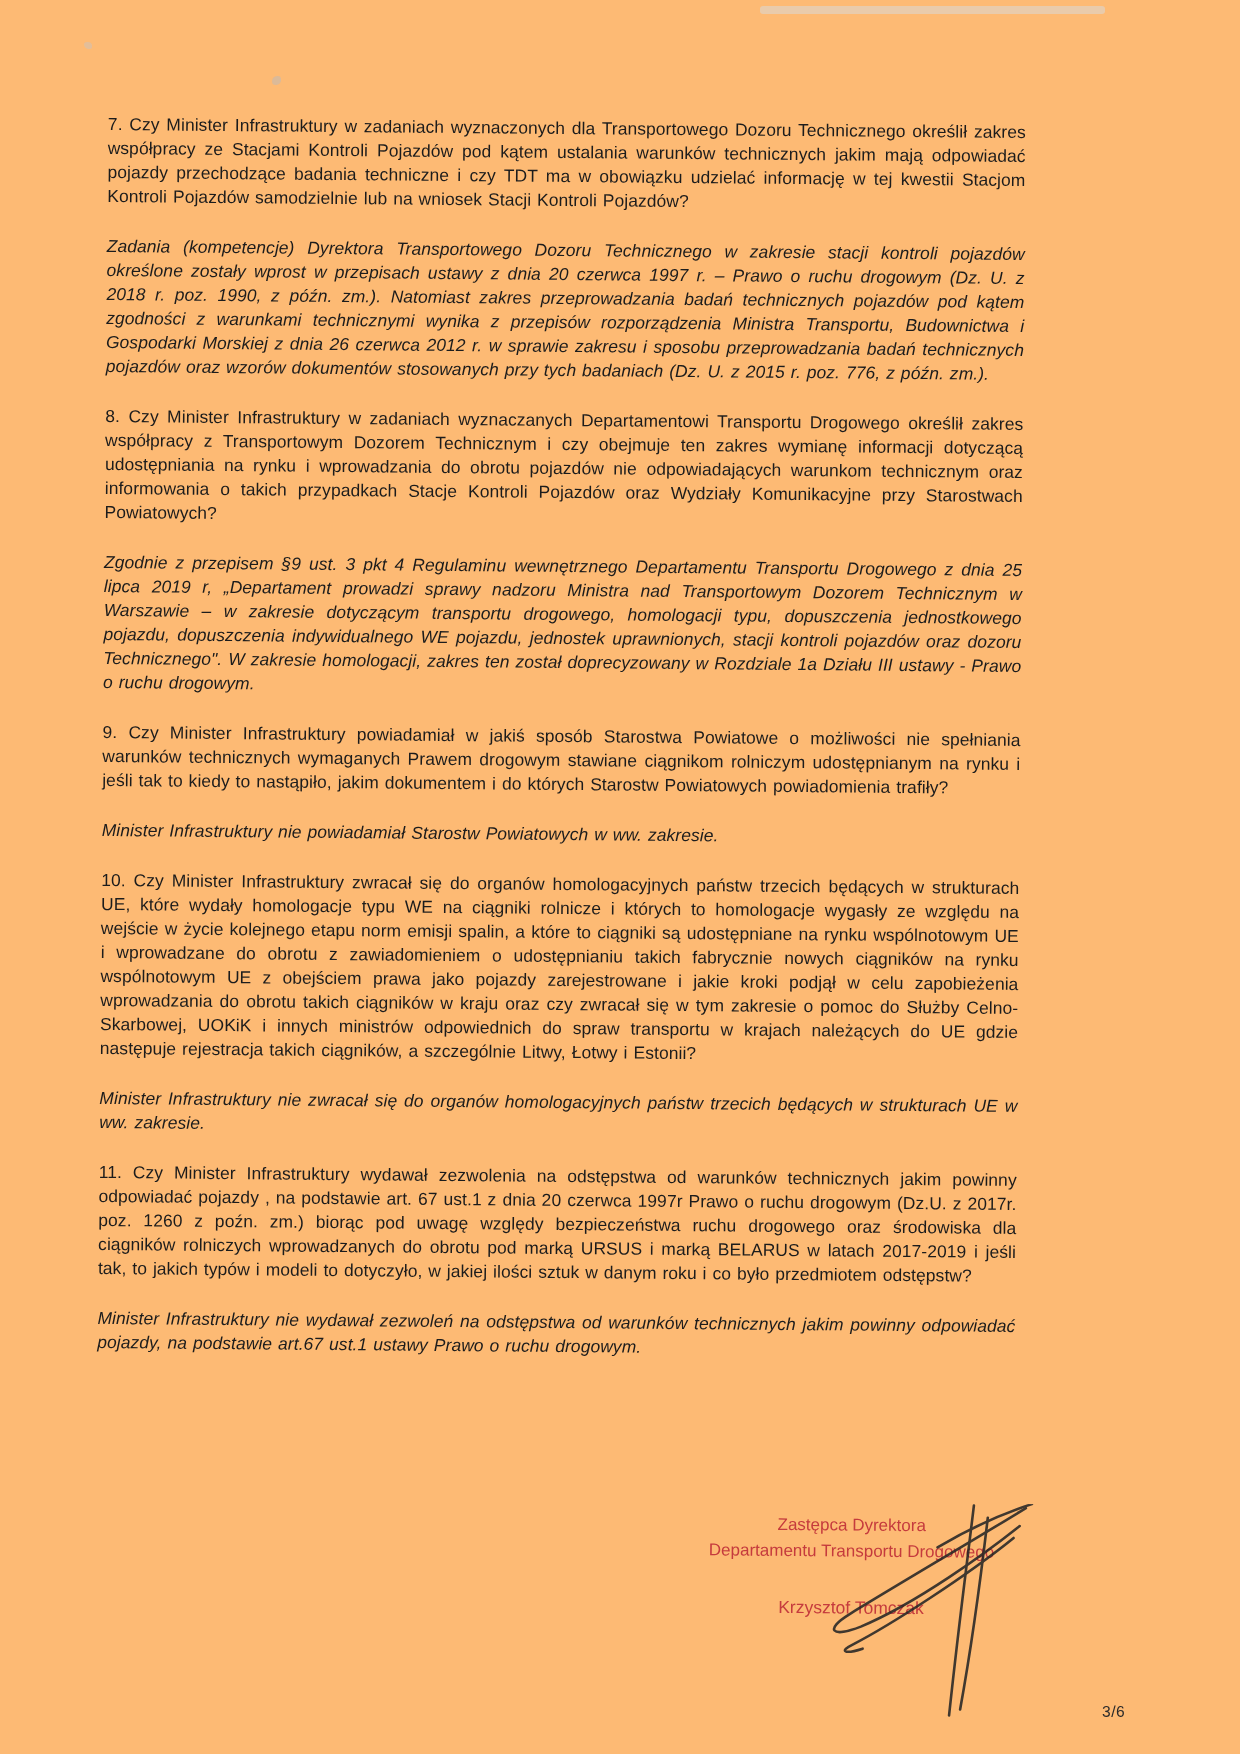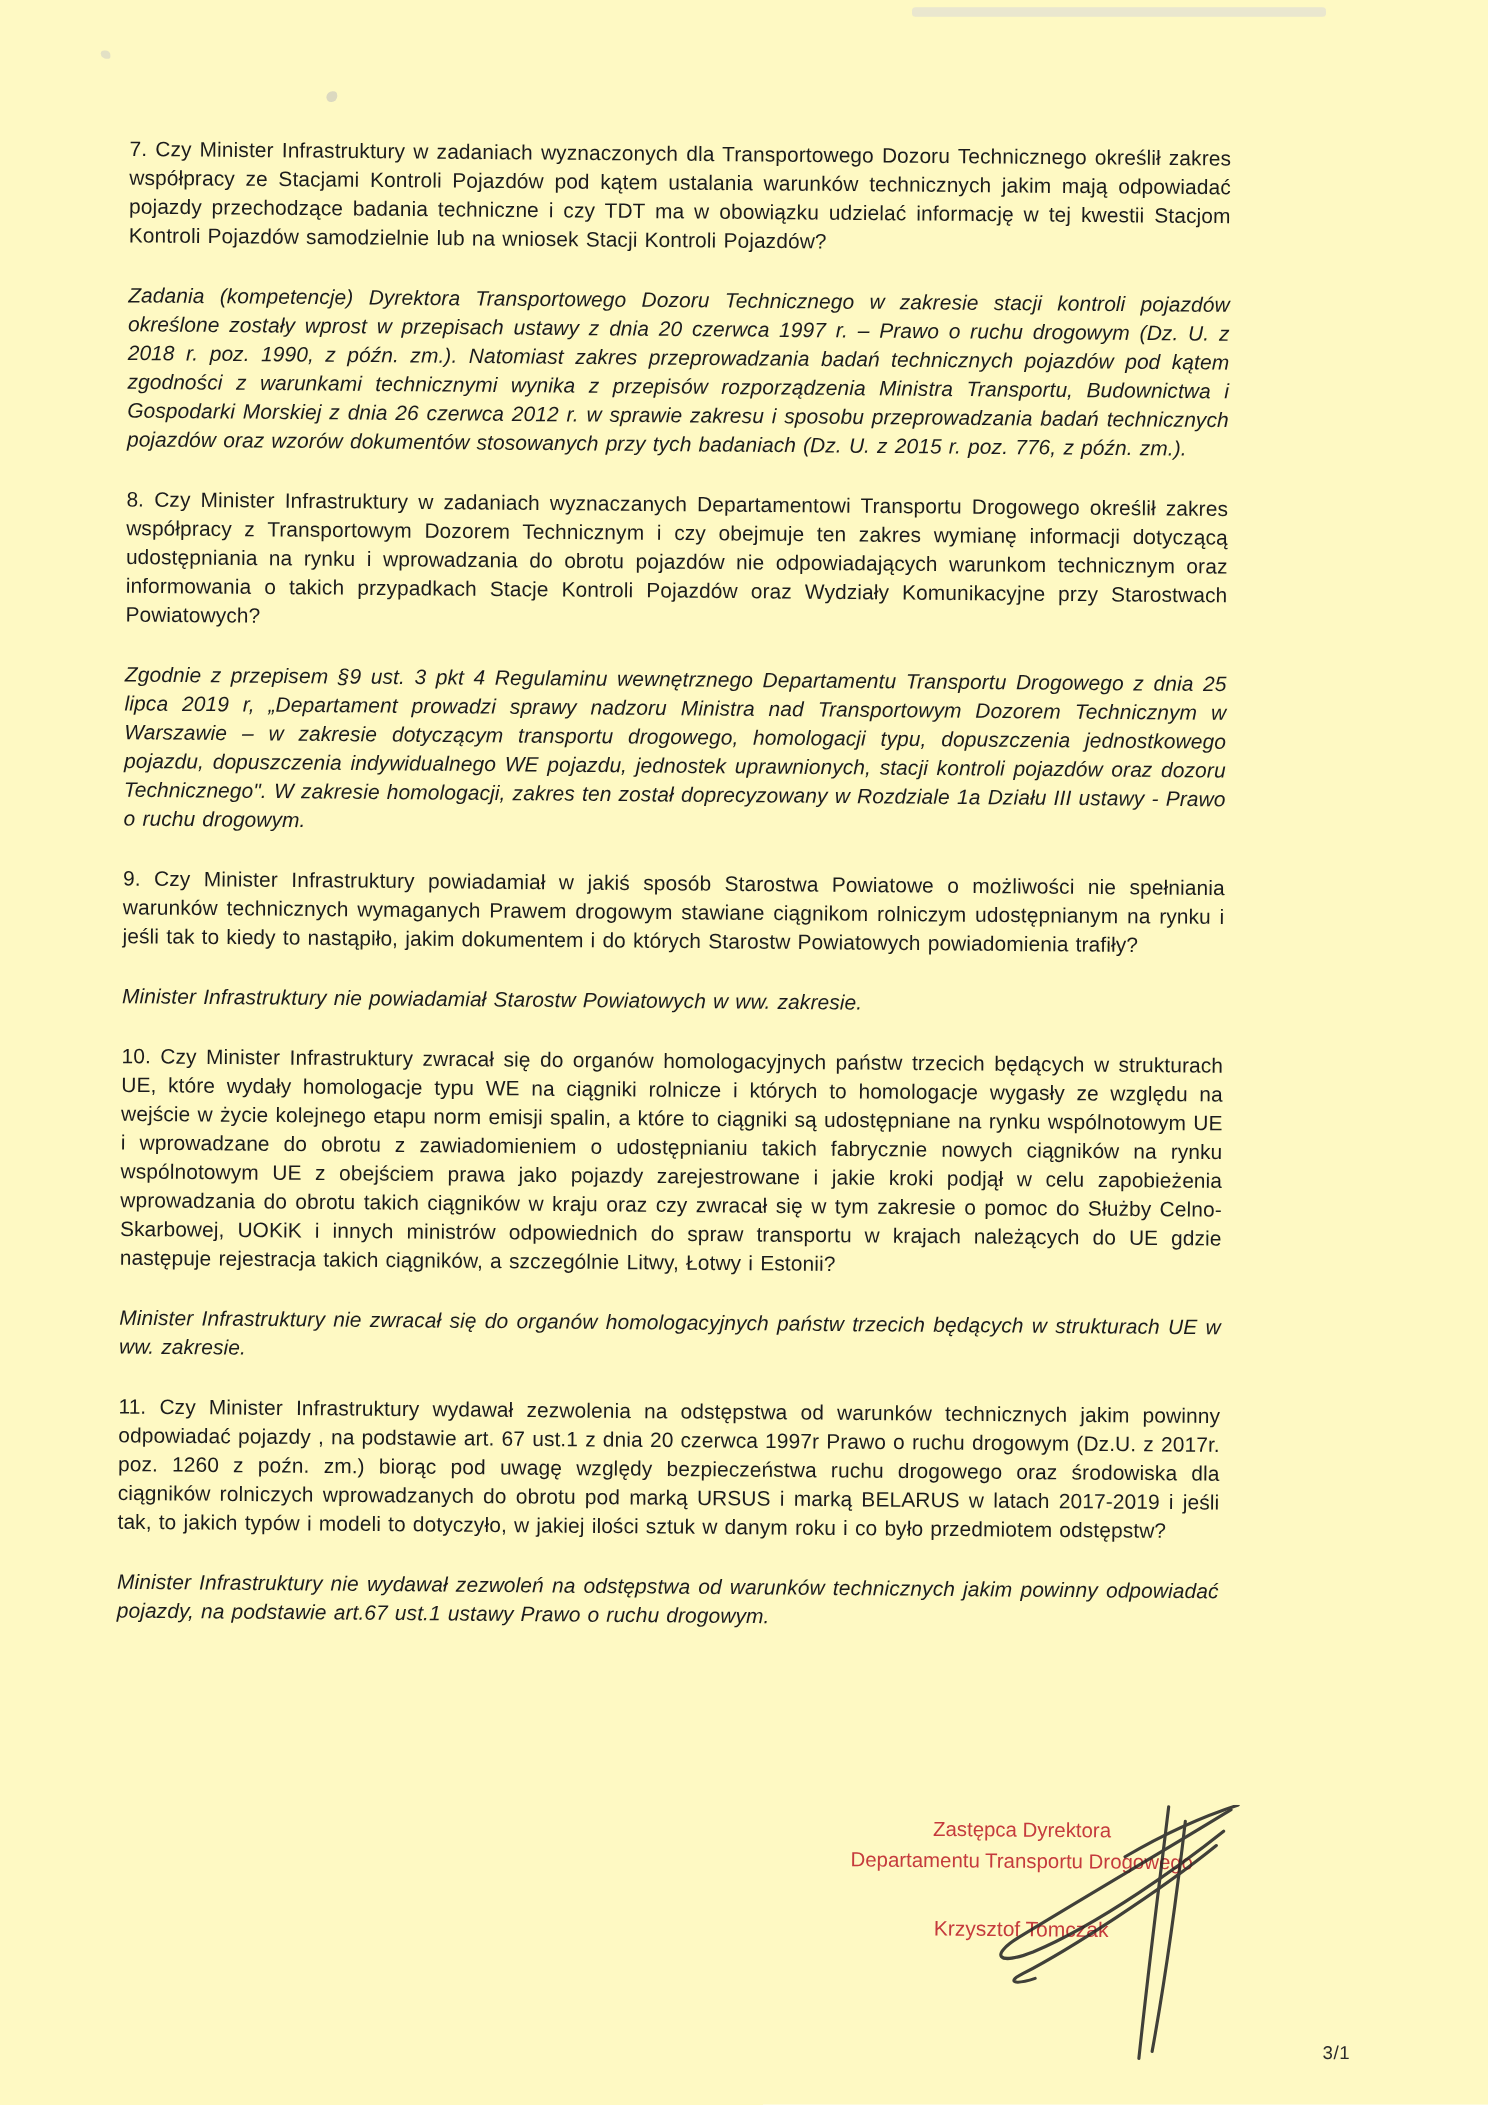--- a/index.html
+++ b/index.html
@@ -4,21 +4,21 @@
 <style>
   html, body {
     margin: 0;
     padding: 0;
     background: #ffffff;
   }
   .page {
     position: relative;
     width: 1240px;
     height: 1754px;
-    background: #fef9c3;
+    background: #fdba74;
     overflow: hidden;
     font-family: "Liberation Sans", sans-serif;
     color: #1c1c1c;
   }
   
   .scan-tilt {
     position: absolute;
     left: 0; top: 0;
     width: 1240px;
     height: 1754px;
@@ -129,15 +129,15 @@
     <svg class="signature-scrawl" viewBox="0 0 270 218" xmlns="http://www.w3.org/2000/svg">
       <g fill="none" stroke="#262626" stroke-width="2.6" stroke-linecap="round" opacity="0.88">
         <path d="M 238 4 C 200 28, 110 82, 62 112 C 38 127, 44 136, 74 124 C 130 100, 200 48, 232 22"></path>
         <path d="M 226 34 C 180 72, 104 122, 66 142 C 52 149, 58 152, 76 146"></path>
         <path d="M 186 2 C 181 48, 172 120, 163 212"></path>
         <path d="M 200 14 C 194 70, 184 148, 174 206"></path>
         <path d="M 150 44 C 180 26, 214 10, 244 0"></path>
       </g>
     </svg>
 
-    <div class="page-number">3/1</div>
+    <div class="page-number">3/6</div>
   </div>
 </div>
 
 </body></html>

